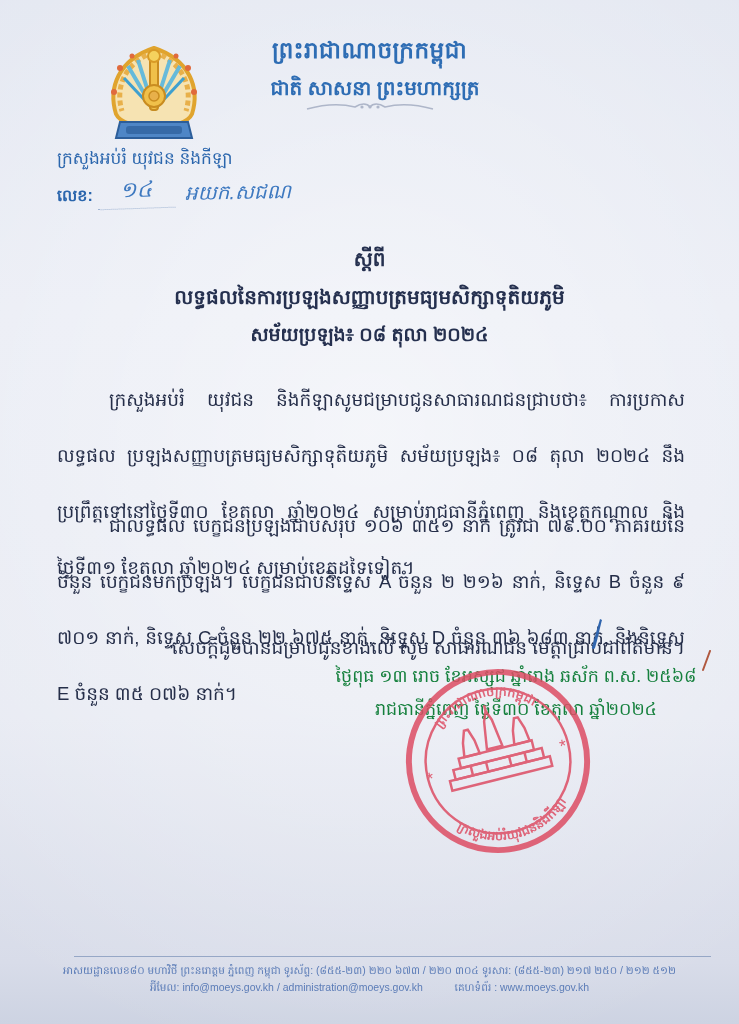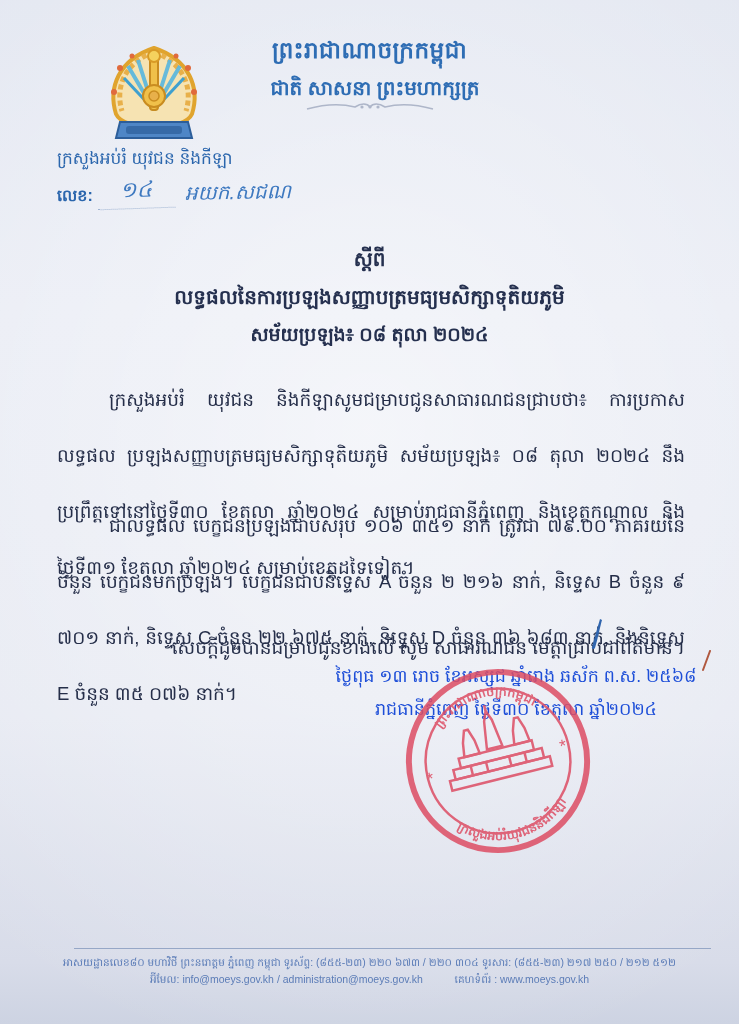--- a/index.html
+++ b/index.html
@@ -38,28 +38,28 @@
   
   .para { position:absolute; left:57px; width:628px; color:#252e49; font-size:18.5px;
           line-height:56px; text-align:justify; text-indent:52px; }
   .para1 { top:372px; }
   .para2 { top:498px; }
   .para3 { top:620px; text-align:right; }
   .pen-tick { position:absolute; left:589px; top:618px; width:14px; height:32px; }
 
   
   .sign-block { position:absolute; left:320px; width:392px; top:660px; text-align:center;
-                color:#1d4ed8; font-size:17.5px; line-height:33px; }
+                color:#15803d; font-size:17.5px; line-height:33px; }
   .pen-slash { position:absolute; left:700px; top:650px; width:12px; height:22px; }
 
   
   .stamp { position:absolute; left:399px; top:662px; width:198px; height:198px; }
 
   
-  .footer { position:absolute; left:0; right:0; bottom:0; height:76px; }
+  .footer { position:absolute; left:0; right:0; bottom:0; height:68px; }
   .footer-rule { position:absolute; left:74px; right:28px; top:0; border-top:1px solid #96a7c6; }
   .footer-l1 { position:absolute; left:0; right:0; top:8px; text-align:center; font-size:10.5px; color:#5b7cb7; }
   .footer-l2 { position:absolute; left:0; right:0; top:25px; text-align:center; font-size:10.5px; color:#5b7cb7; }
   .footer-l2 .sep { display:inline-block; width:26px; }
 </style>
 </head>
 <body>
 
 <div class="page">
 

